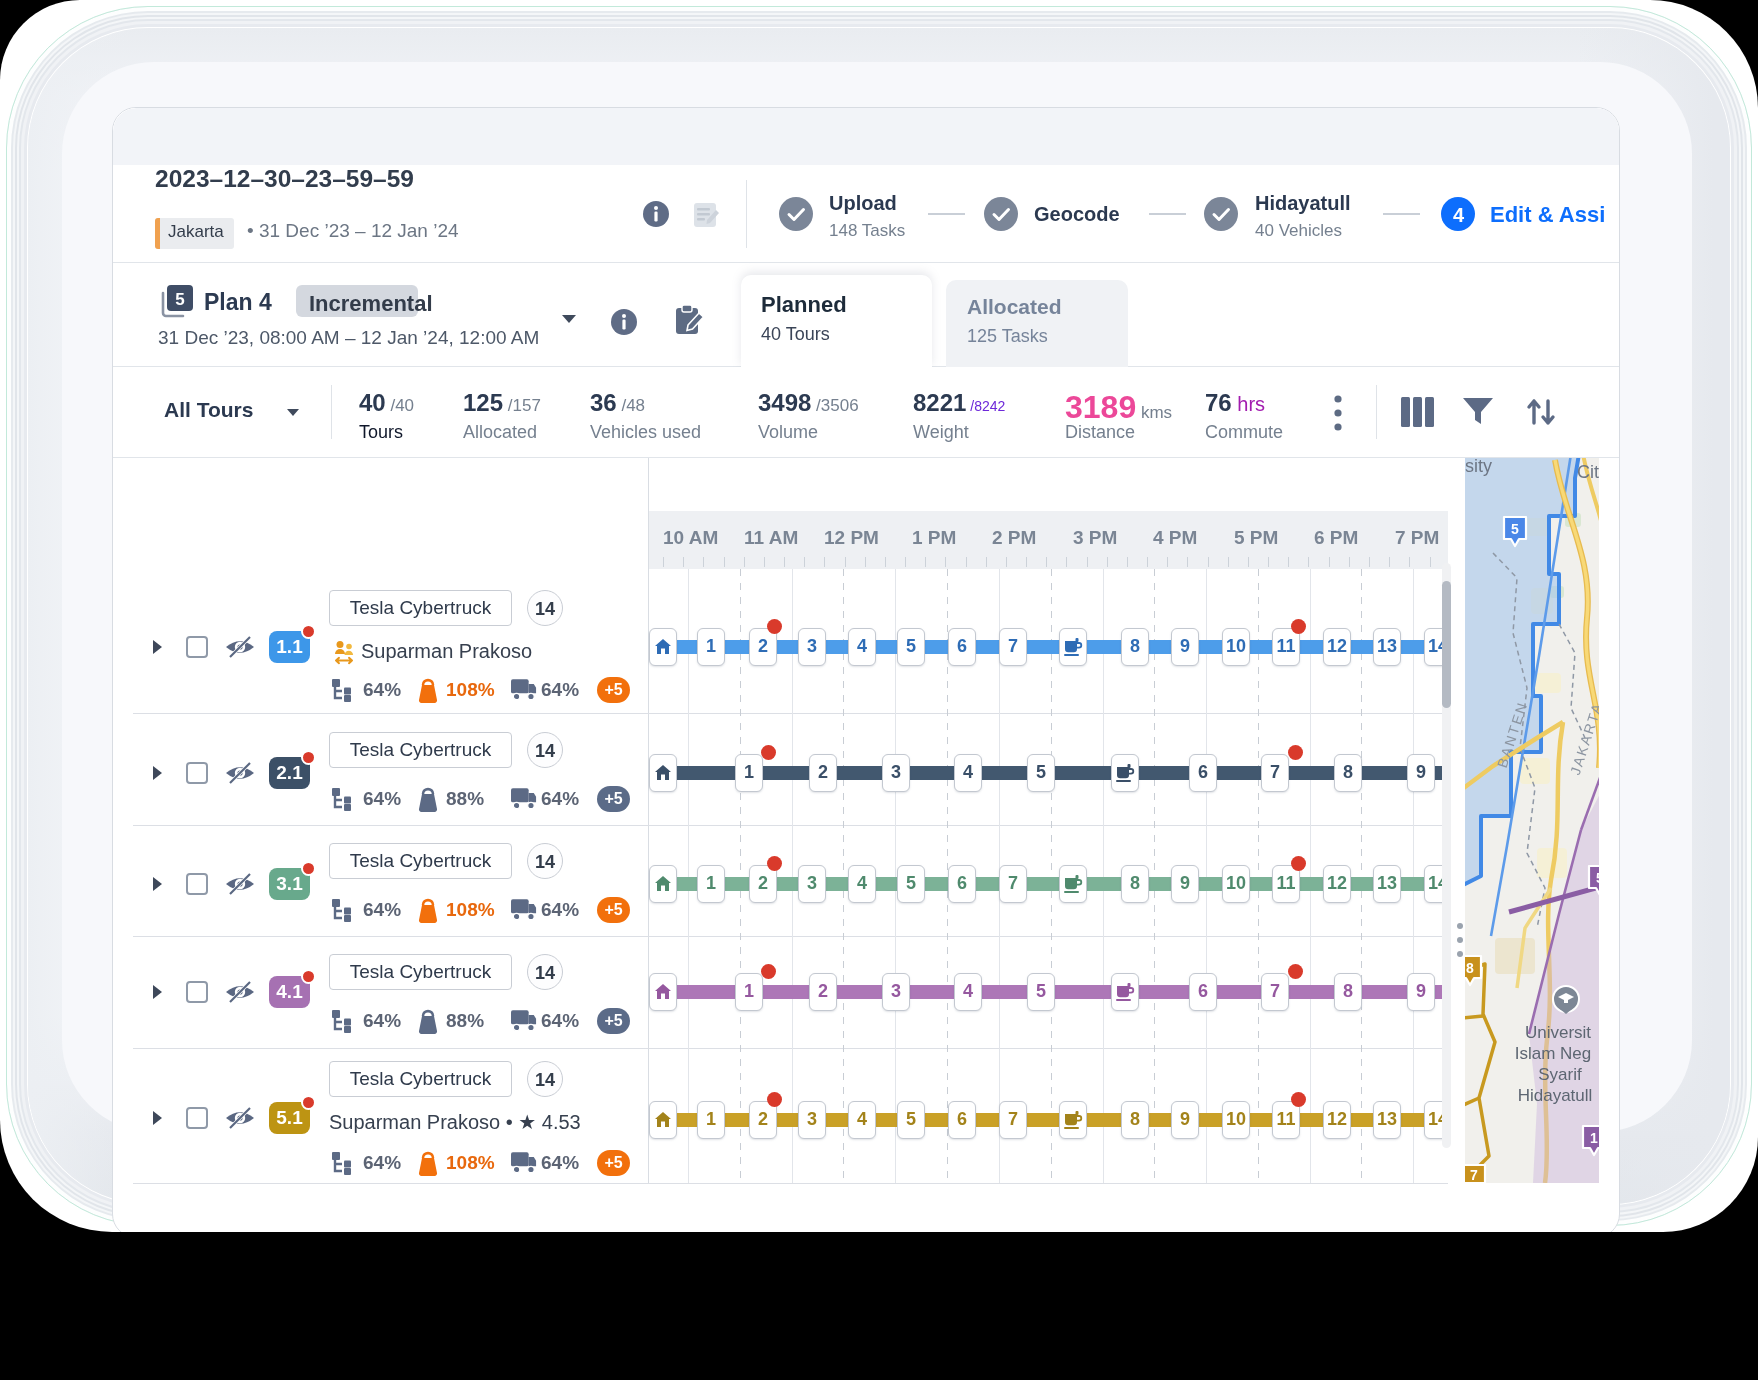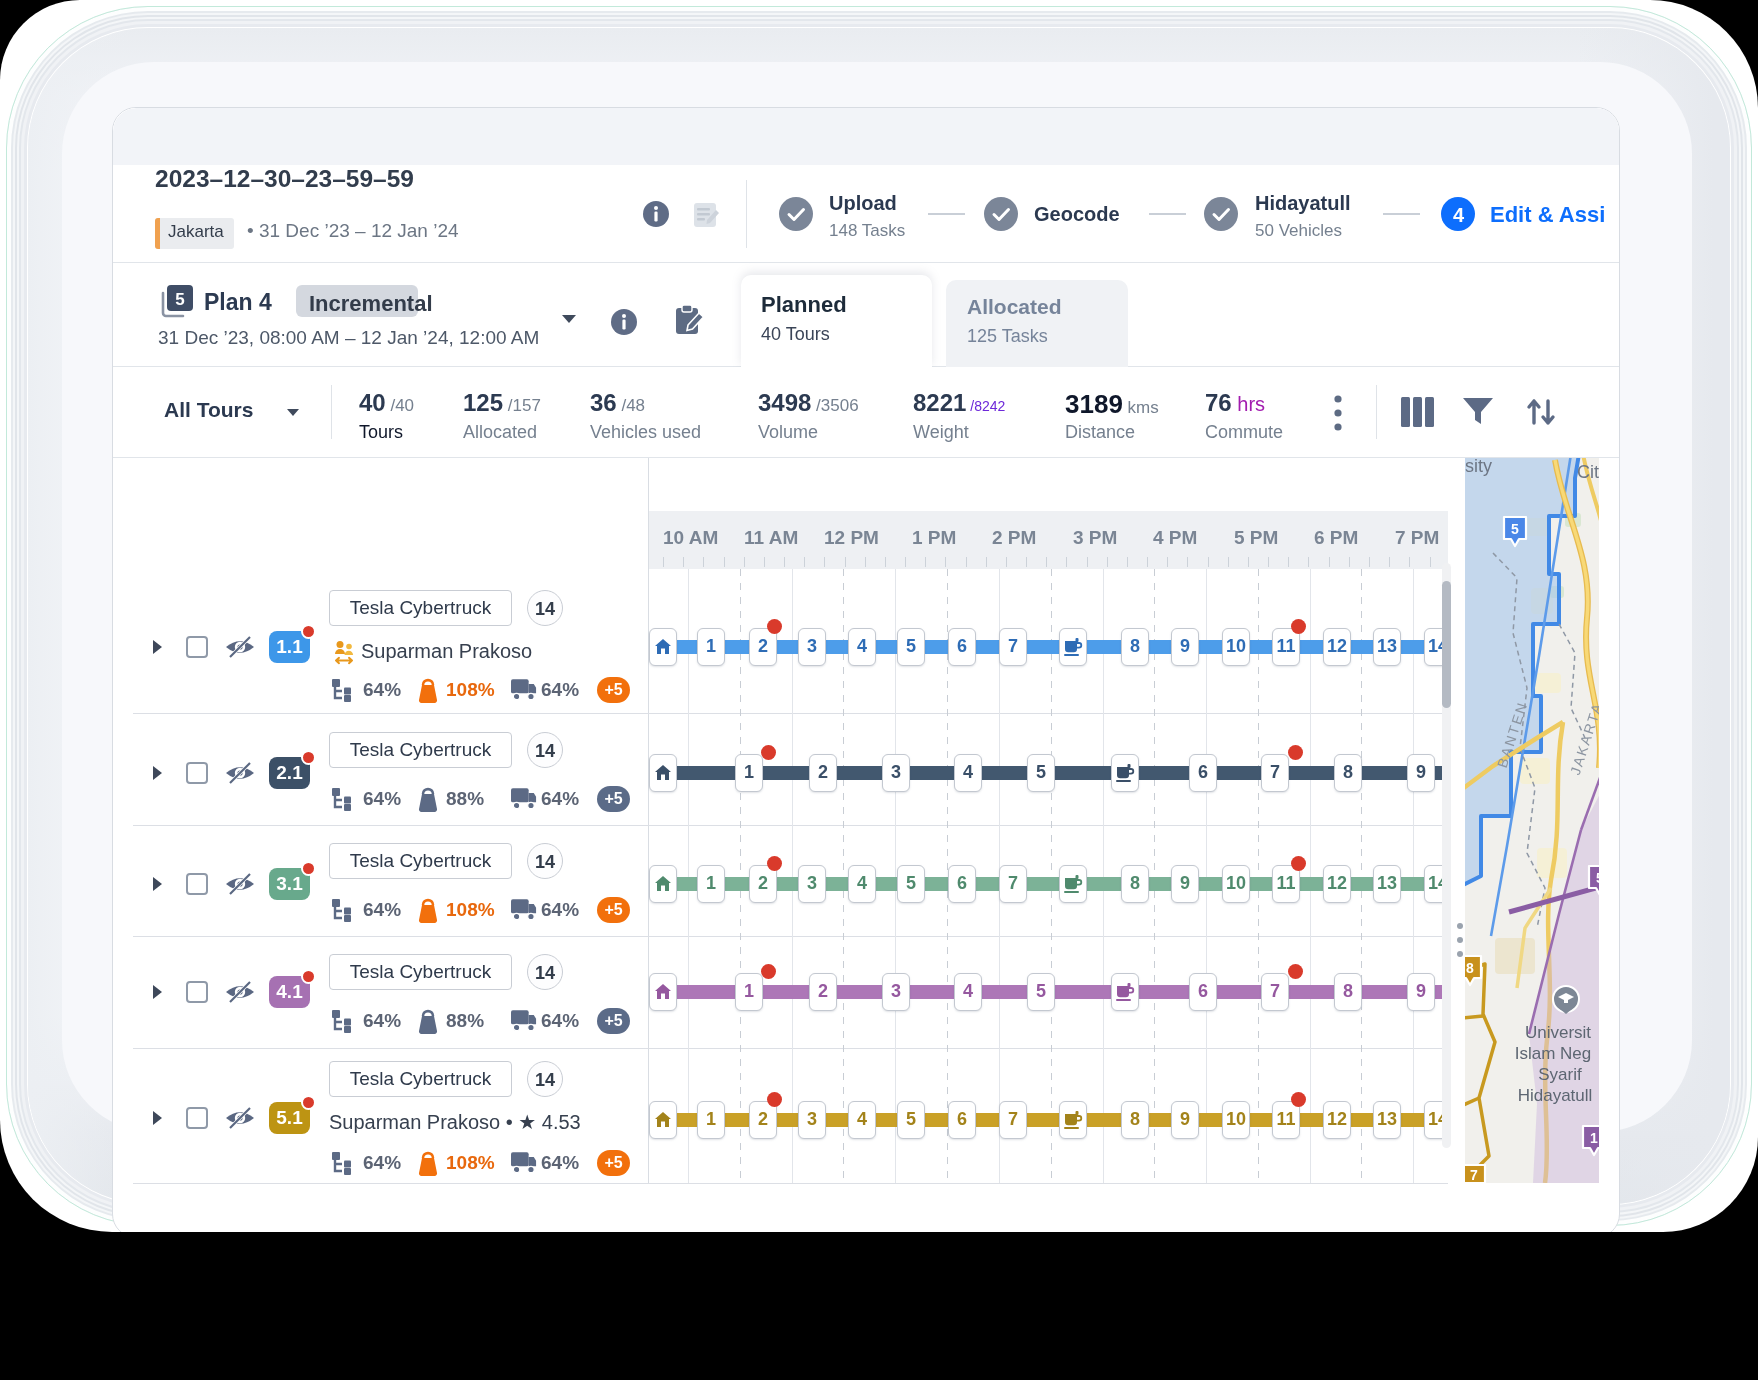--- a/index.html
+++ b/index.html
@@ -60,21 +60,21 @@
           <circle cx="17" cy="17" r="17" fill="#7b8698"></circle>
           <path d="M10 17.5 L15 22.5 L24.5 12.5" stroke="#fff" stroke-width="3" fill="none" stroke-linecap="round" stroke-linejoin="round"></path>
         </svg>
       <div class="abs b" style="left:921px;top:95px;font-size:20px;color:#2b3950">Geocode</div>
       <div class="abs" style="left:1036px;top:105px;width:37px;height:2px;background:#c9cfd7"></div>
       <svg class="abs" style="left:1091px;top:89px" width="34" height="34" viewBox="0 0 34 34">
           <circle cx="17" cy="17" r="17" fill="#7b8698"></circle>
           <path d="M10 17.5 L15 22.5 L24.5 12.5" stroke="#fff" stroke-width="3" fill="none" stroke-linecap="round" stroke-linejoin="round"></path>
         </svg>
       <div class="abs b" style="left:1142px;top:84px;font-size:20px;color:#2b3950">Hidayatull</div>
-      <div class="abs" style="left:1142px;top:113px;font-size:17px;color:#75808f">50 Vehicles</div>
+      <div class="abs" style="left:1142px;top:113px;font-size:17px;color:#75808f">40 Vehicles</div>
       <div class="abs" style="left:1270px;top:105px;width:37px;height:2px;background:#c9cfd7"></div>
       <div class="abs" style="left:1328px;top:89px;width:34px;height:34px;border-radius:50%;background:#0d6efd"></div>
       <div class="abs b" style="left:1340px;top:96px;font-size:20px;color:#fff">4</div>
       <div class="abs b" style="left:1377px;top:94px;font-size:22px;color:#0d6efd;white-space:nowrap">Edit &amp; Assi</div>
       <div class="sep" style="left:0;top:154px;width:1508px"></div>
     </div>
 
     <div class="abs" style="left:0;top:155px;width:1508px;height:104px;background:#fff">
       <svg class="abs" style="left:46px;top:20px" width="36" height="36" viewBox="0 0 36 36">
           <path d="M4 10 L4 30 a3 3 0 0 0 3 3 L24 33" stroke="#8a93a3" stroke-width="2.6" fill="none" stroke-linecap="round"></path>
@@ -119,21 +119,21 @@
       <div class="abs" style="left:246px;top:22px"><span class="b" style="font-size:24px;color:#2c3a51">40</span><span style="font-size:17px;color:#75808f"> /40</span></div>
       <div class="abs" style="left:246px;top:55px;font-size:18px;color:#0f172a">Tours</div>
       <div class="abs" style="left:350px;top:22px"><span class="b" style="font-size:24px;color:#2c3a51">125</span><span style="font-size:17px;color:#75808f"> /157</span></div>
       <div class="abs" style="left:350px;top:55px;font-size:18px;color:#75808f">Allocated</div>
       <div class="abs" style="left:477px;top:22px"><span class="b" style="font-size:24px;color:#2c3a51">36</span><span style="font-size:17px;color:#75808f"> /48</span></div>
       <div class="abs" style="left:477px;top:55px;font-size:18px;color:#75808f">Vehicles used</div>
       <div class="abs" style="left:645px;top:22px"><span class="b" style="font-size:24px;color:#2c3a51">3498</span><span style="font-size:17px;color:#75808f"> /3506</span></div>
       <div class="abs" style="left:645px;top:55px;font-size:18px;color:#75808f">Volume</div>
       <div class="abs" style="left:800px;top:22px"><span class="b" style="font-size:24px;color:#2c3a51">8221</span><span style="font-size:14px;color:#6d28d9"> /8242</span></div>
       <div class="abs" style="left:800px;top:55px;font-size:18px;color:#75808f">Weight</div>
-      <div class="abs" style="left:952px;top:22px"><span class="b" style="font-size:26px;color:#0f172a">3189</span><span style="font-size:17px;color:#75808f"> kms</span></div>
+      <div class="abs" style="left:952px;top:22px"><span class="b" style="font-size:32px;color:#ec4899">3189</span><span style="font-size:17px;color:#75808f"> kms</span></div>
       <div class="abs" style="left:952px;top:55px;font-size:18px;color:#75808f">Distance</div>
       <div class="abs" style="left:1092px;top:22px"><span class="b" style="font-size:24px;color:#2c3a51">76</span><span style="font-size:20px;color:#a21caf"> hrs</span></div>
       <div class="abs" style="left:1092px;top:55px;font-size:18px;color:#75808f">Commute</div>
       <svg class="abs" style="left:1219px;top:26px" width="12" height="42" viewBox="0 0 12 42">
           <circle cx="6" cy="6" r="3.6" fill="#5d6b83"></circle>
           <circle cx="6" cy="20" r="3.6" fill="#5d6b83"></circle>
           <circle cx="6" cy="34" r="3.6" fill="#5d6b83"></circle>
         </svg>
       <div class="vline" style="left:1263px;top:18px;height:54px"></div>
       <svg class="abs" style="left:1288px;top:30px" width="36" height="30" viewBox="0 0 36 30">

